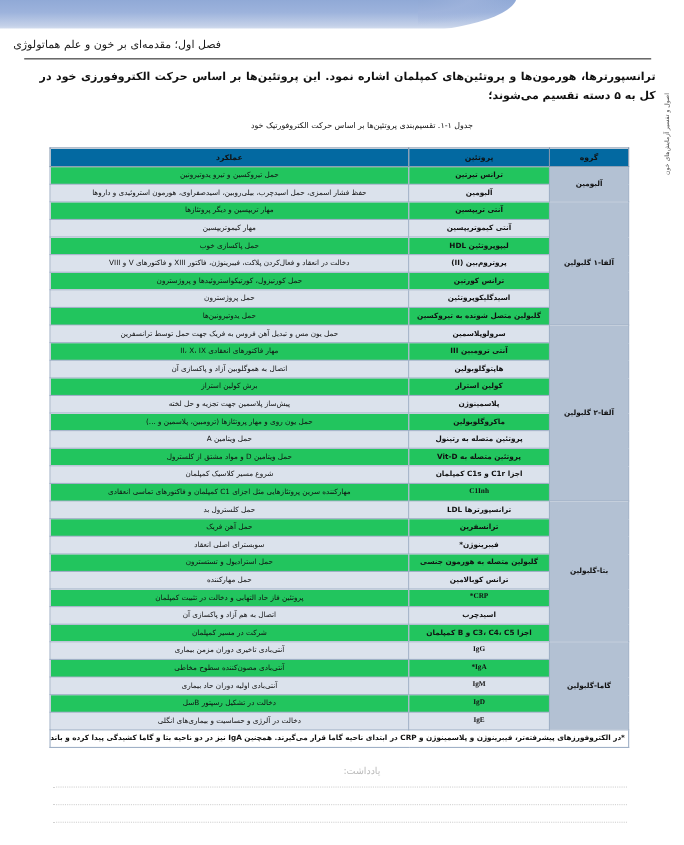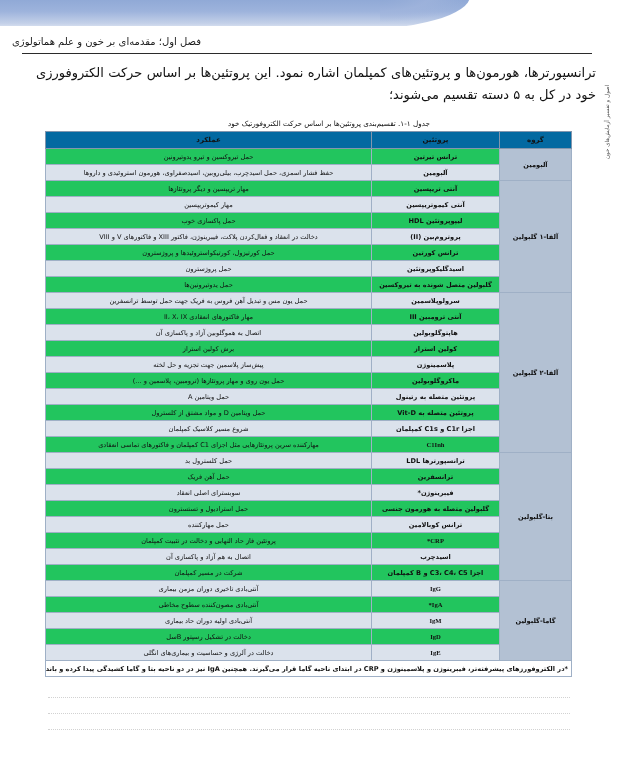--- a/index.html
+++ b/index.html
@@ -83,34 +83,34 @@
   
   .content {
     position: absolute;
     top: 62px;
     right: 26px;
     left: 22px;
     width: 574px;
   }
 
   .intro-par {
-    font-size: 13px;
+    font-size: 10px;
     line-height: 1.7;
     color: #111;
     text-align: justify;
     margin: 0 0 13px 0;
     padding-left: 14px;
-    font-weight: normal;
+    font-weight: bold;
   }
 
   .table-caption {
     font-size: 7.2px;
     color: #111;
     text-align: center;
-    margin: 0 0 3px 0;
+    margin: 0 0 16px 0;
     padding-left: 40px;
   }
 
   
   table.proteins {
     border-collapse: collapse;
     width: 526px;
     margin: 0 24px 0 0;
     table-layout: fixed;
     border: 1px solid #7f93ad;
@@ -357,18 +357,19 @@
       </tbody>
     <tfoot>
       <tr>
         <td class="footnote" colspan="3">*در الکتروفورزهای پیشرفته‌تر، فیبرینوژن و پلاسمینوژن و CRP در ابتدای ناحیه گاما قرار می‌گیرند. همچنین IgA نیز در دو ناحیه بتا و گاما کشیدگی پیدا کرده و باند پهنی را تشکیل می‌دهد که قسمت عمده آن در ناحیه بتا قرار می‌گیرد.</td>
       </tr>
     </tfoot>
   </table>
 </div>
 
 <div class="notes-wrap">
+  <div class="notes-title">یادداشت:</div>
   <div id="note-lines">
       <div class="dotline"></div>
       <div class="dotline"></div>
       <div class="dotline"></div>
     </div>
 </div>
 
 </body></html>

